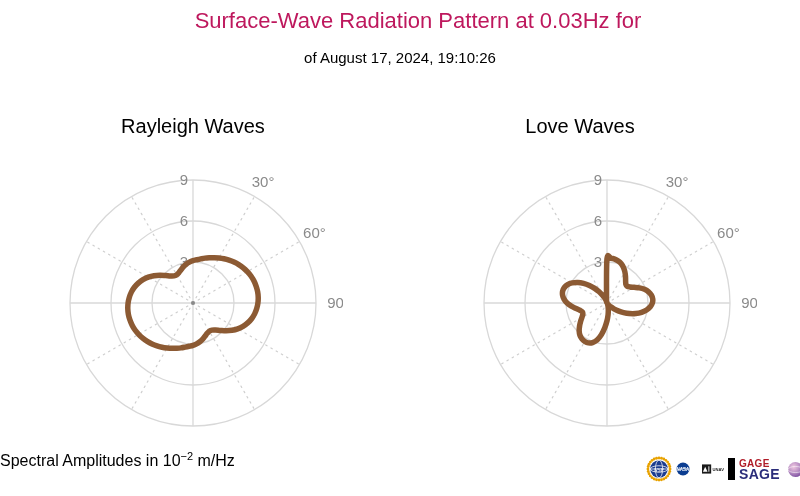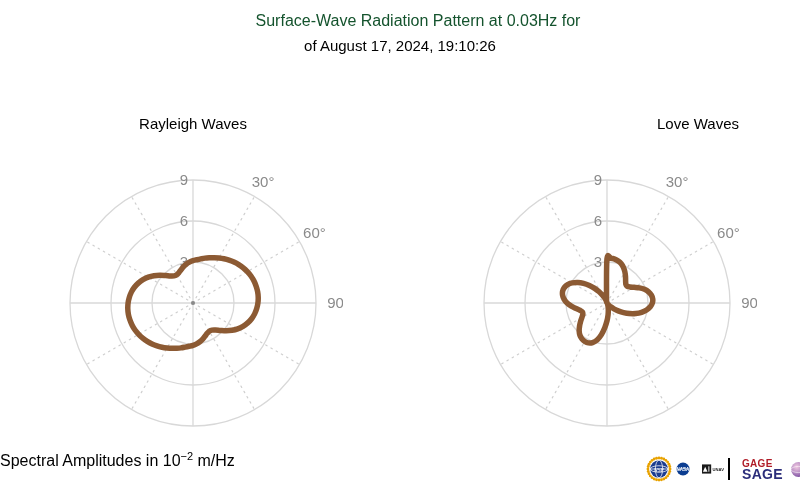--- a/index.html
+++ b/index.html
@@ -18,44 +18,44 @@
 
   
   #title-block {
     position: absolute;
     top: 6px;
     left: 0;
     width: 800px;
     text-align: center;
   }
   .title-line {
-    font-size: 16px;
+    font-size: 22px;
     line-height: 29px;
-    color: #14532d;
+    color: #be185d;
     white-space: nowrap;
     padding-left: 36px;
   }
   #subtitle {
     font-size: 15px;
     line-height: 22px;
-    margin-top: 0;
+    margin-top: 12px;
     color: #000;
   }
 
   
   .panel-title {
     position: absolute;
     top: 115px;
     width: 300px;
     text-align: center;
-    font-size: 15px;
+    font-size: 20px;
     color: #000;
   }
   #title-rayleigh { left: 43px; }
-  #title-love     { left: 439px; text-align: right; }
+  #title-love     { left: 430px; }
 
   
   .polar-panel {
     position: absolute;
     top: 153px;
     width: 300px;
     height: 300px;
   }
   #panel-rayleigh { left: 43px; }
   #panel-love     { left: 457px; }
@@ -93,22 +93,22 @@
     height: 34px;
     display: flex;
     align-items: center;
     gap: 4px;
   }
   .logo-nsf { width: 26px; height: 26px; flex: 0 0 auto; }
   .logo-nasa { width: 22px; height: 14px; flex: 0 0 auto; }
   .logo-unavco { width: 22px; height: 12px; flex: 0 0 auto; }
   #logo-gagesage {
     flex: 0 0 auto;
-    border-left: 2px solid #000000;
-    padding-left: 12px;
+    border-left: 7px solid #000000;
+    padding-left: 4px;
     line-height: 11px;
   }
   .gage-text {
     font-size: 10px;
     font-weight: bold;
     color: #b01c28;
     letter-spacing: .3px;
     display: block;
   }
   .sage-text {

